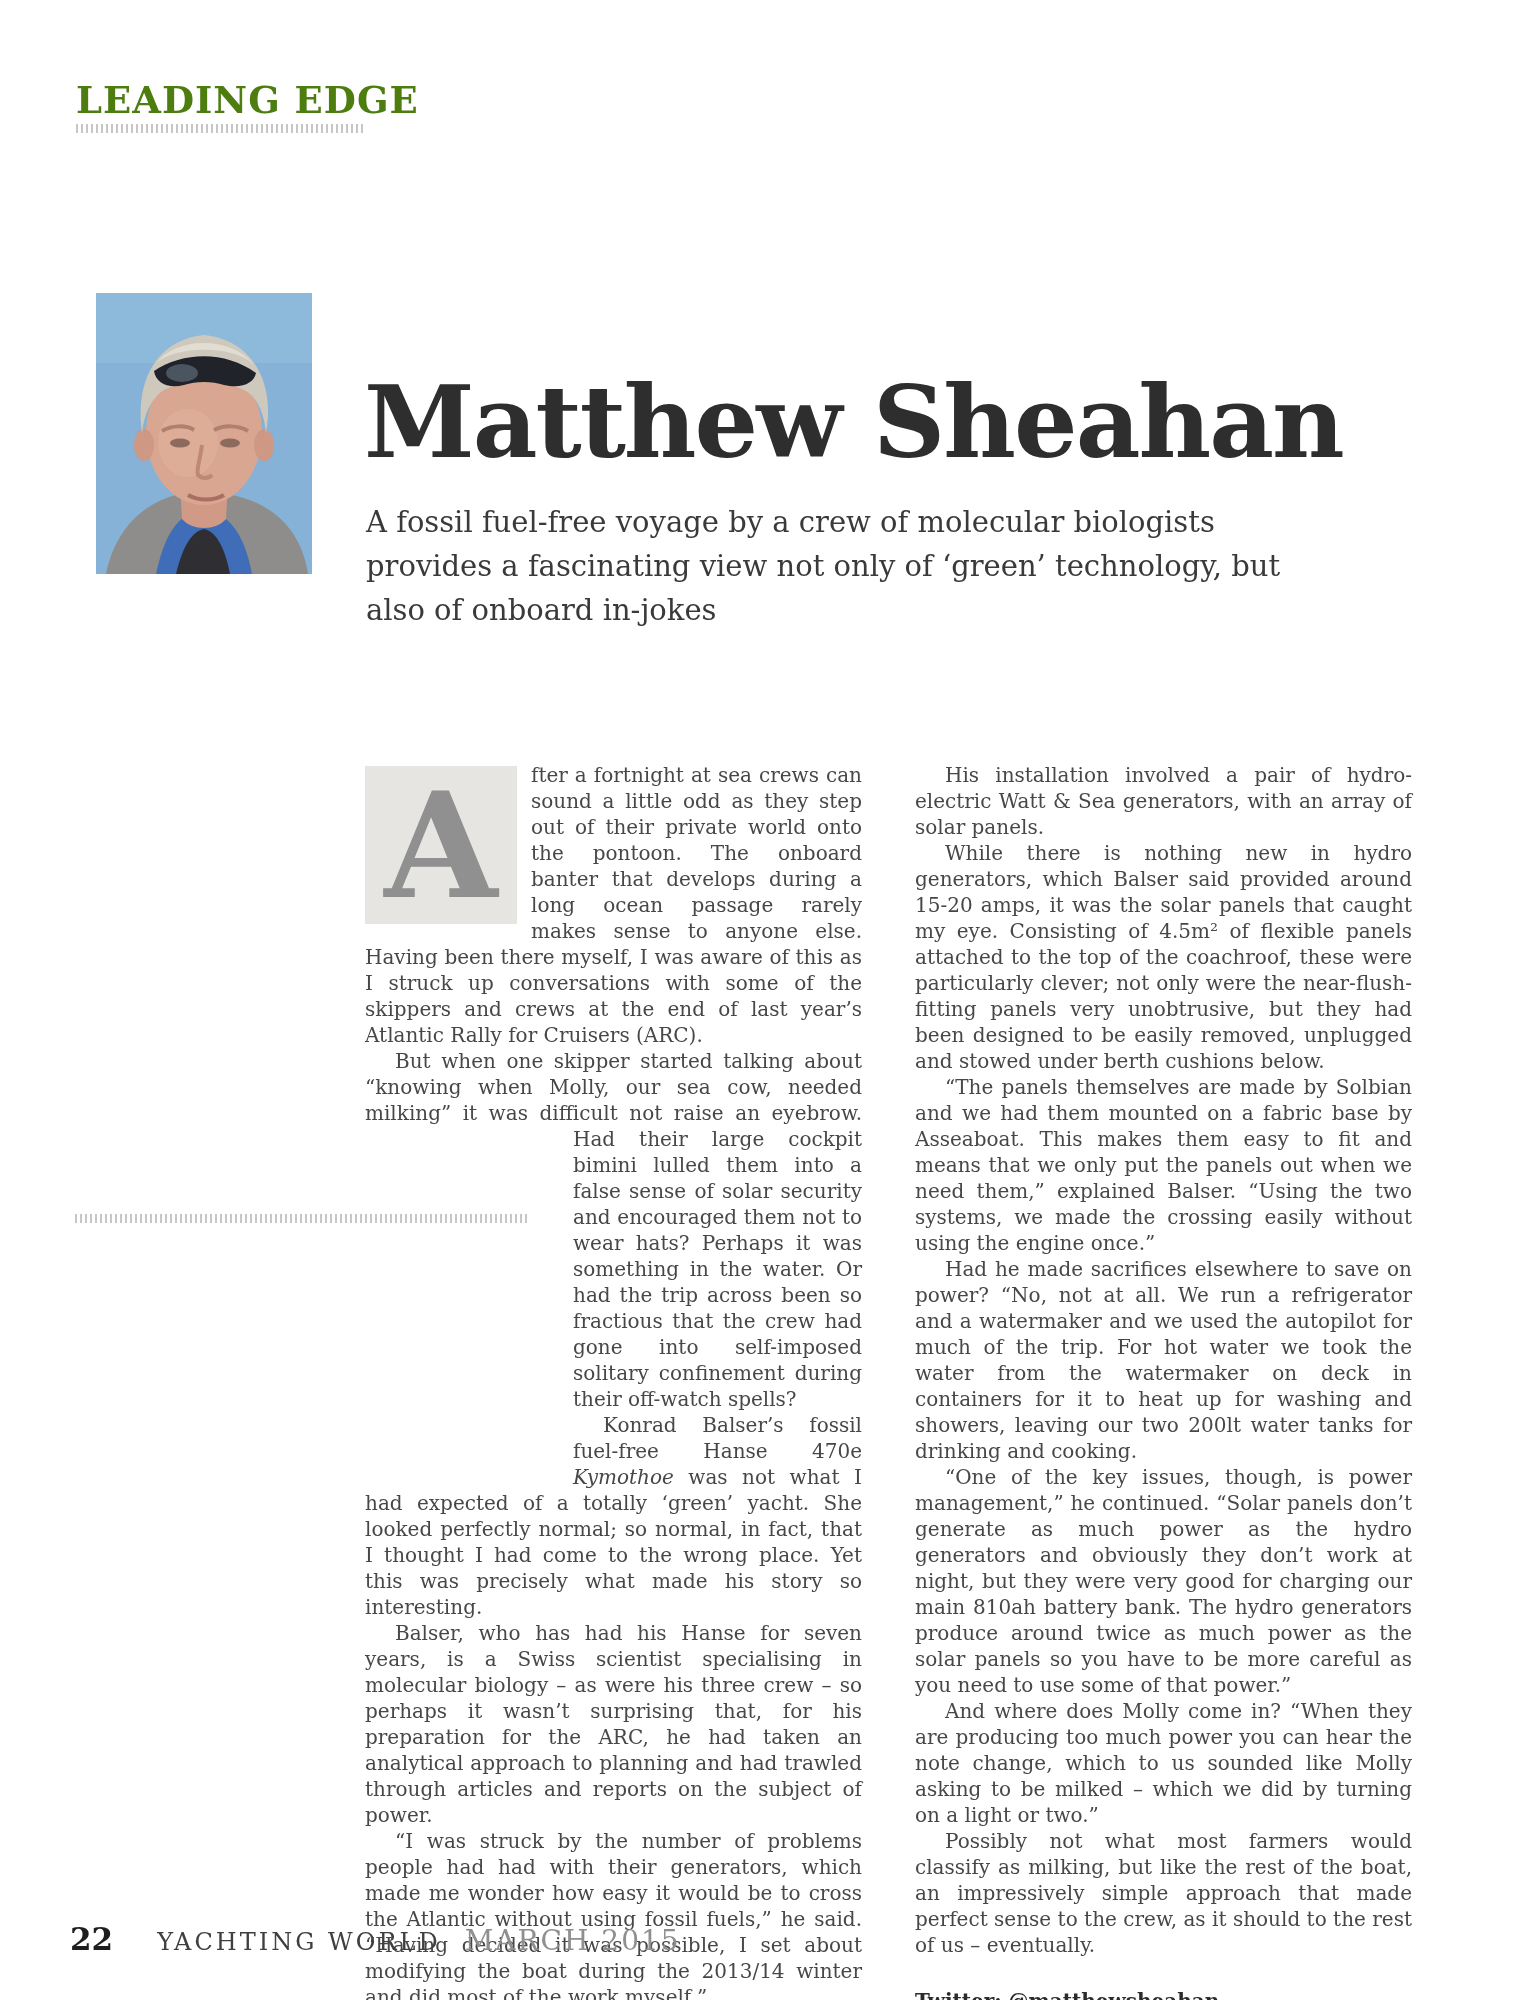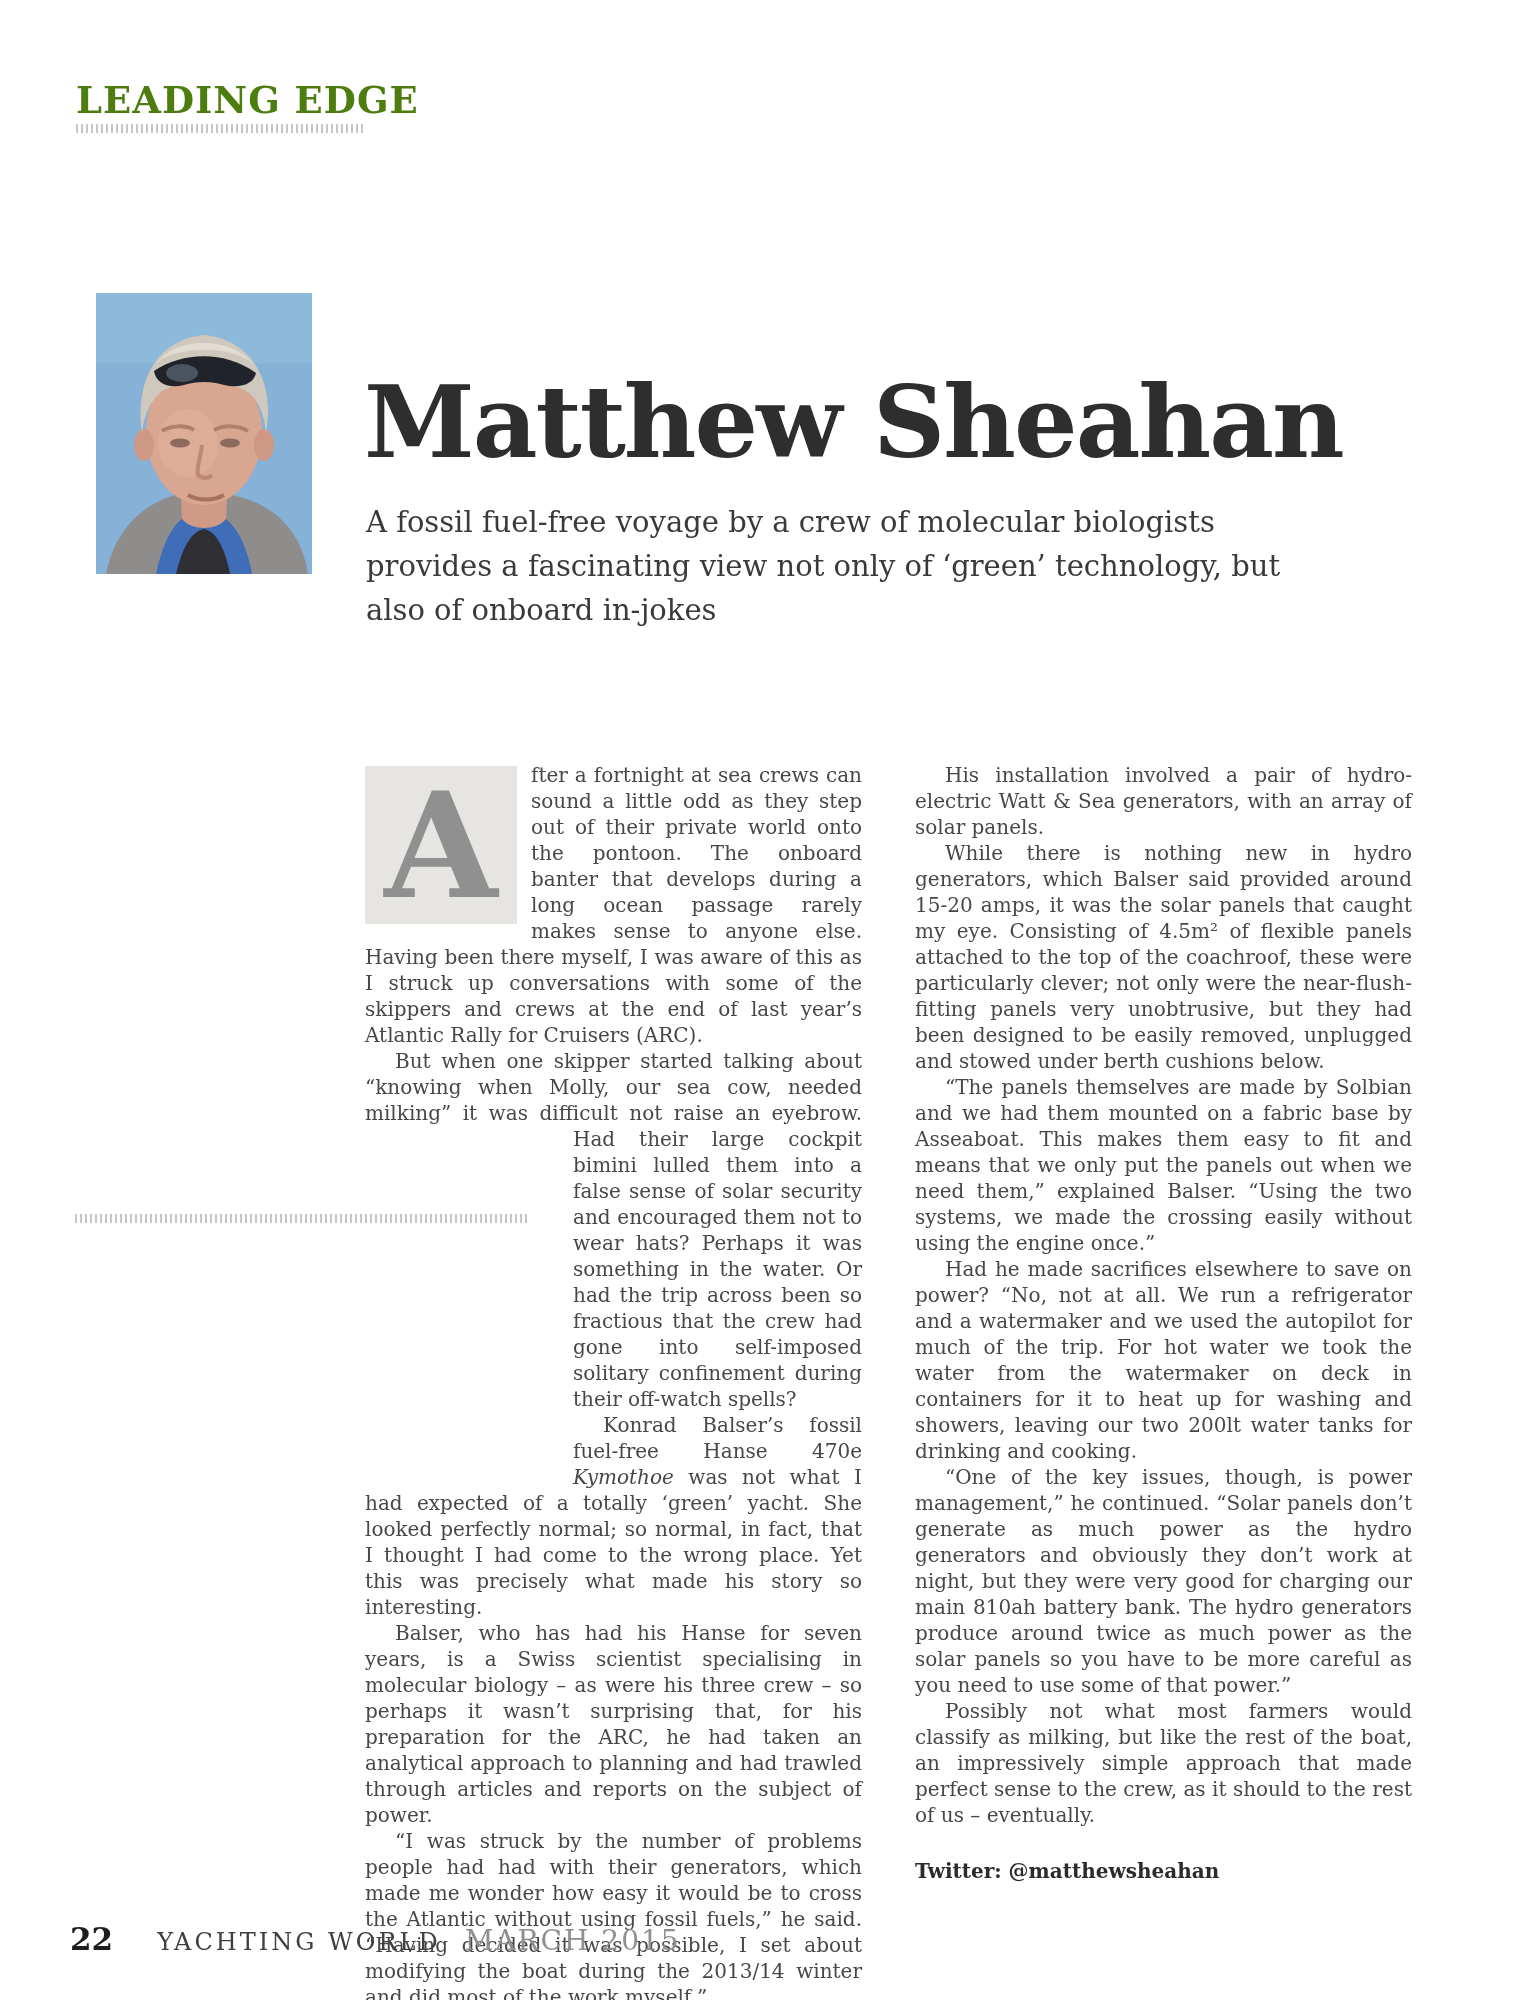--- a/index.html
+++ b/index.html
@@ -121,20 +121,21 @@
     <p class="ind"><span>Konrad Balser’s fossil fuel-free Hanse 470e </span><span class="italic">Kymothoe</span><span> was not what I had expected of a totally ‘green’ yacht. She looked perfectly normal; so normal, in fact, that I thought I had come to the wrong place. Yet this was precisely what made his story so interesting.</span></p>
     <p class="ind">Balser, who has had his Hanse for seven years, is a Swiss scientist specialising in molecular biology – as were his three crew – so perhaps it wasn’t surprising that, for his preparation for the ARC, he had taken an analytical approach to planning and had trawled through articles and reports on the subject of power.</p>
     <p class="ind">“I was struck by the number of problems people had had with their generators, which made me wonder how easy it would be to cross the Atlantic without using fossil fuels,” he said. “Having decided it was possible, I set about modifying the boat during the 2013/14 winter and did most of the work myself.”</p>
   </div>
   <div class="col">
     <p class="ind">His installation involved a pair of hydro-electric Watt &amp; Sea generators, with an array of solar panels.</p>
     <p class="ind">While there is nothing new in hydro generators, which Balser said provided around 15-20 amps, it was the solar panels that caught my eye. Consisting of 4.5m² of flexible panels attached to the top of the coachroof, these were particularly clever; not only were the near-flush-fitting panels very unobtrusive, but they had been designed to be easily removed, unplugged and stowed under berth cushions below.</p>
     <p class="ind">“The panels themselves are made by Solbian and we had them mounted on a fabric base by Asseaboat. This makes them easy to fit and means that we only put the panels out when we need them,” explained Balser. “Using the two systems, we made the crossing easily without using the engine once.”</p>
     <p class="ind">Had he made sacrifices elsewhere to save on power? “No, not at all. We run a refrigerator and a watermaker and we used the autopilot for much of the trip. For hot water we took the water from the watermaker on deck in containers for it to heat up for washing and showers, leaving our two 200lt water tanks for drinking and cooking.</p>
     <p class="ind">“One of the key issues, though, is power management,” he continued. “Solar panels don’t generate as much power as the hydro generators and obviously they don’t work at night, but they were very good for charging our main 810ah battery bank. The hydro generators produce around twice as much power as the solar panels so you have to be more careful as you need to use some of that power.”</p>
+    <p class="ind">And where does Molly come in? “When they are producing too much power you can hear the note change, which to us sounded like Molly asking to be milked – which we did by turning on a light or two.”</p>
     <p class="ind">Possibly not what most farmers would classify as milking, but like the rest of the boat, an impressively simple approach that made perfect sense to the crew, as it should to the rest of us – eventually.</p>
     <p class="twitter">Twitter: @matthewsheahan</p>
   </div>
 </div>
 
 <div class="abs footer">
   <span class="page-num">22</span>
   <span class="mag-name">YACHTING WORLD</span>
   <span class="mag-issue">MARCH 2015</span>
 </div>

